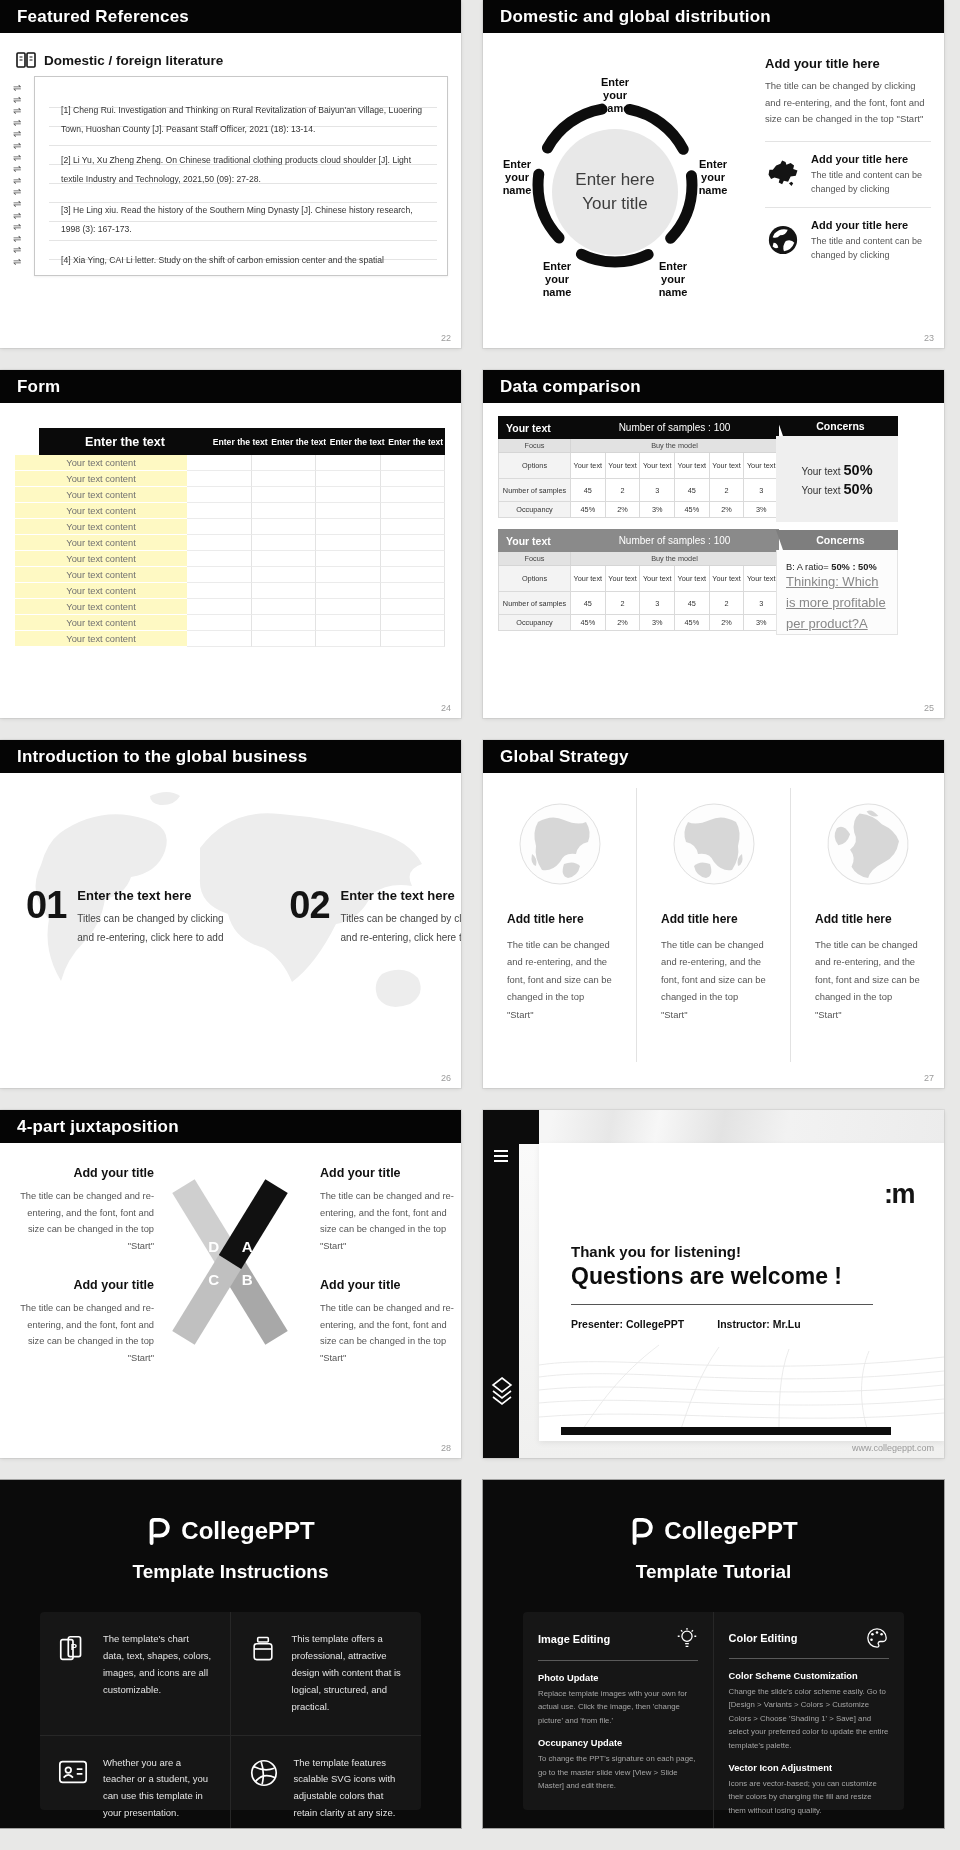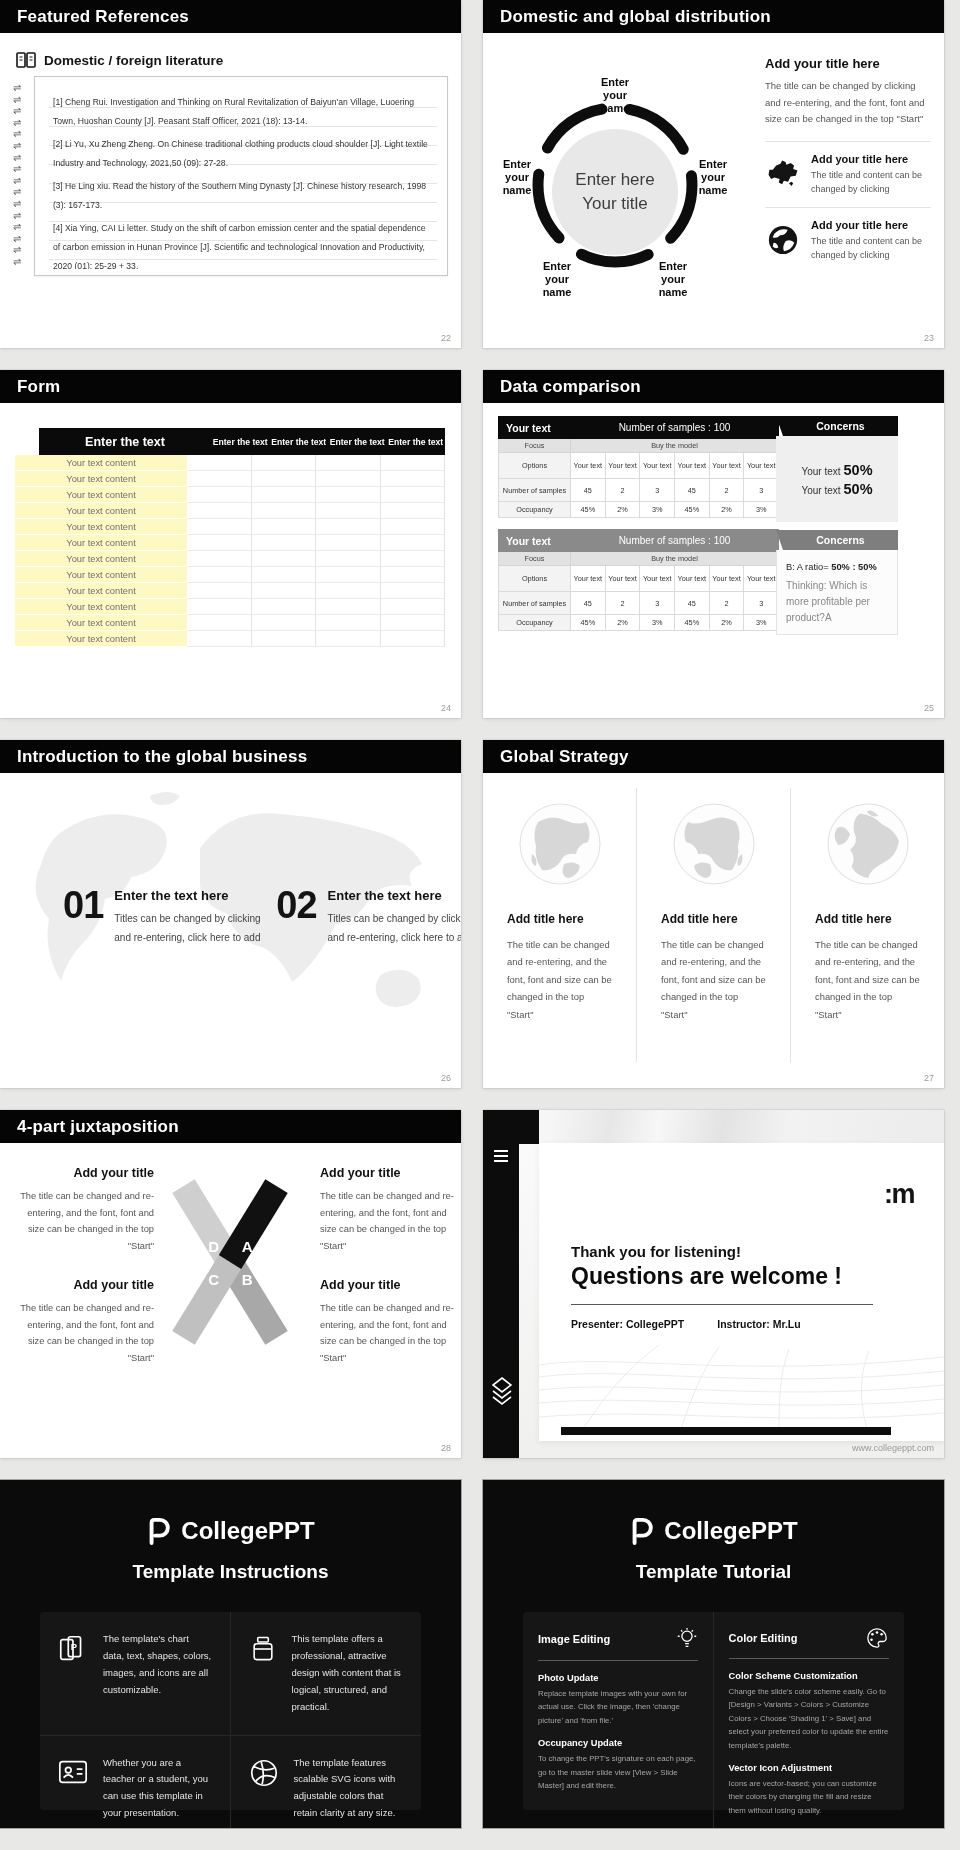--- a/index.html
+++ b/index.html
@@ -12,21 +12,21 @@
   .pnum{position:absolute;right:10px;bottom:5px;font-size:9px;color:#9b9b9b;}
 
   
   .lit-head{display:flex;align-items:center;gap:8px;margin:19px 0 0 16px;}
   .lit-head .txt{font-size:13.5px;font-weight:700;color:#151515;}
   .ref-box{position:absolute;left:34px;top:76px;width:412px;height:198px;border:1px solid #c8c8c8;background:#fff;box-shadow:0 1px 2px rgba(0,0,0,.06);}
   .coils{position:absolute;left:13px;top:82px;display:flex;flex-direction:column;}
   .coil{font-size:10px;line-height:11.6px;color:#555;}
   .ref-text{position:absolute;left:14px;right:10px;top:12px;bottom:6px;font-size:8.6px;line-height:19px;color:#333;overflow:hidden;
             background:repeating-linear-gradient(to bottom,transparent 0,transparent 18px,#e4e4e4 18px,#e4e4e4 19px);}
-  .ref-text p{margin:4px;}
+  .ref-text p{margin:12px;}
 
   
   .ring-svg{position:absolute;left:47px;top:100px;}
   .center-blob{position:absolute;left:69px;top:129px;width:126px;height:126px;border-radius:50%;background:#e8e8e8;
                display:flex;flex-direction:column;align-items:center;justify-content:center;color:#3d3d3d;}
   .center-blob span{font-size:17px;line-height:1.4;font-weight:400;}
   .node{position:absolute;width:52px;text-align:center;font-weight:700;font-size:11px;line-height:1.18;color:#0a0a0a;}
   .n-top{left:106px;top:76px}.n-left{left:8px;top:158px}.n-right{left:204px;top:158px}
   .n-bl{left:48px;top:260px}.n-br{left:164px;top:260px}
   .d-right{position:absolute;left:282px;top:56px;width:166px;}
@@ -70,28 +70,28 @@
   .c-head{height:20px;color:#fff;font-weight:700;font-size:10.5px;text-align:center;line-height:20px;position:relative;margin-left:7px;}
   .c-head::before{content:'';position:absolute;left:-7px;top:0;border-left:7px solid transparent;}
   .c-head.black{background:#0a0a0a;}.c-head.black::before{border-top:20px solid #0a0a0a;}
   .c-head.gray{background:#7e7e7e;}.c-head.gray::before{border-top:20px solid #7e7e7e;}
   .cA .c-body{background:#efefef;height:86px;display:flex;flex-direction:column;justify-content:center;align-items:center;gap:3px;}
   .cv{font-size:10px;color:#333;}
   .cv b{font-size:14.5px;font-weight:700;color:#111;margin-left:3px;}
   .cB .c-body{background:#fcfcfc;border:1px solid #e4e4e4;border-top:none;height:85px;padding:12px 9px 0;box-sizing:border-box;}
   .ratio{font-size:9.3px;color:#222;}
   .ratio b{font-weight:700;}
-  .note{margin-top:6px;font-size:10px;line-height:1.6;color:#888;}
+  .note{font-size:13px;line-height:1.6;color:#888;text-decoration:underline;}
 
   
   .map26{position:absolute;left:0;top:38px;}
-  .biz{position:absolute;top:146px;left:0;right:16px;display:flex;padding-left:37px;}
+  .biz{position:absolute;top:146px;left:0;right:16px;display:flex;}
   .biz-item{display:flex;gap:11px;}
   .biz-item.i1{margin-left:26px;}
-  .biz-item.i2{}
+  .biz-item.i2{margin-left:50px;}
   .num{font-size:38px;font-weight:800;color:#141414;line-height:1;letter-spacing:-1px;}
   .biz-txt h4{margin:2px 0 7px;font-size:13px;font-weight:700;color:#111;}
   .biz-txt .body{font-size:10px;line-height:1.85;color:#444;width:162px;}
 
   
   .strat{position:absolute;top:48px;left:0;right:0;bottom:26px;display:flex;}
   .gcol{flex:1;padding:8px 24px 0;border-left:1px solid #e2e2e2;}
   .gcol:first-child{border-left:none;}
   .gcol svg{display:block;margin:6px auto 26px;}
   .gcol:nth-child(2) svg{transform:scaleX(-1);}

